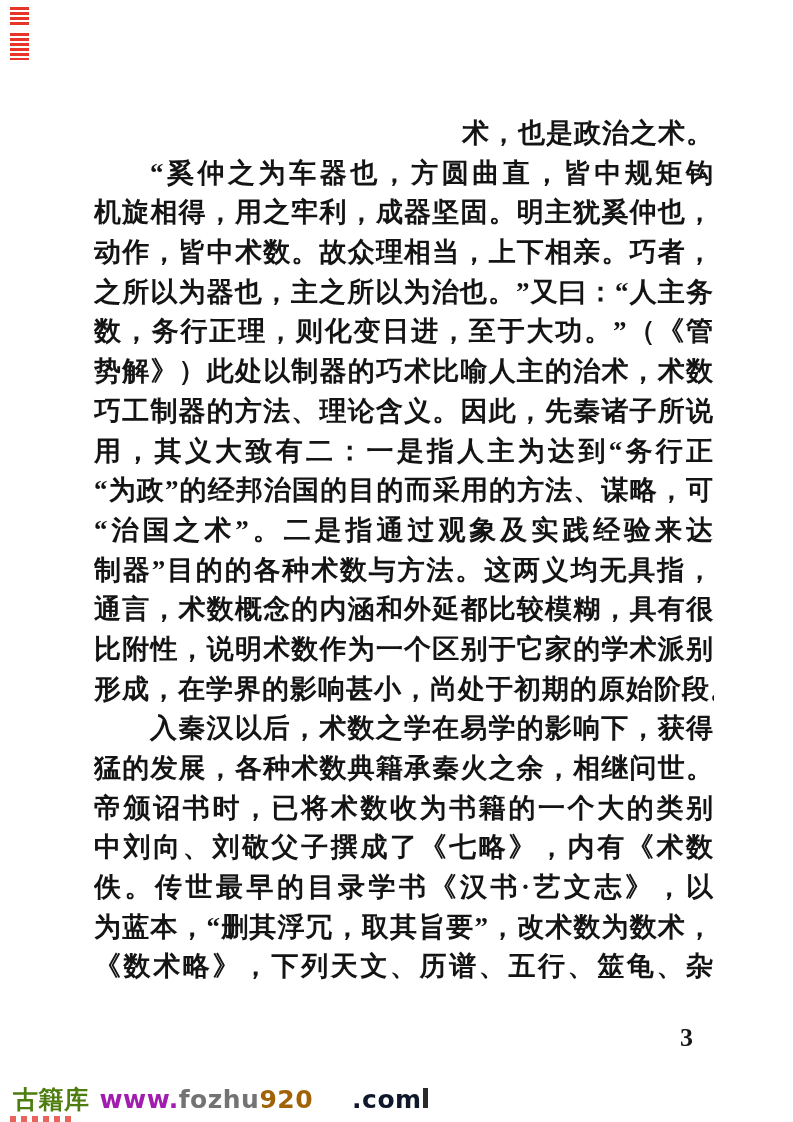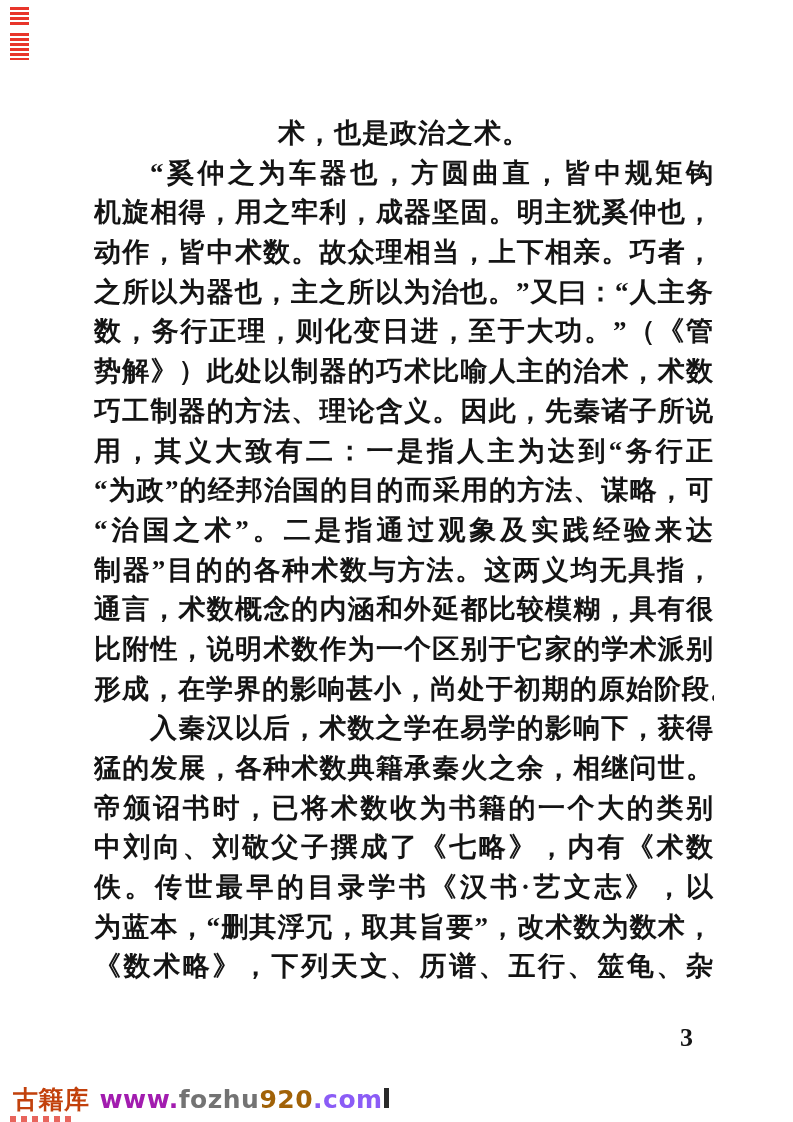--- a/index.html
+++ b/index.html
@@ -34,21 +34,21 @@
     color: #141414;
     font-size: 27px;
     font-weight: 600;
     letter-spacing: 1px;
     line-height: 39.7px;
   }
   .line {
     height: 39.7px;
     overflow: hidden;
     white-space: nowrap;
-    text-align: center;
+    text-align: right;
   }
   .line.j {
     white-space: normal;
     text-align: justify;
     text-align-last: justify;
   }
   .line.indent {
     padding-left: 56px;
   }
 
@@ -65,25 +65,25 @@
   .watermark {
     position: absolute;
     left: 13px;
     top: 1083px;
     font-family: "DejaVu Sans", "Liberation Sans", sans-serif;
     font-size: 25px;
     font-weight: 700;
     letter-spacing: 0.5px;
     white-space: nowrap;
   }
-  .wm-site   { color: #c2410c; margin-right: 10px; }
+  .wm-site   { color: #4d7c0f; margin-right: 10px; }
   .wm-www    { color: #a21caf; }
   .wm-domain { color: #737373; }
   .wm-number { color: #a16207; }
-  .wm-tld    { color: #8b5cf6; }
+  .wm-tld    { color: #0f172a; margin-left: 39px; }
   .wm-cut {
     display: inline-block;
     width: 5px;
     height: 20px;
     background: #2a2a2a;
     vertical-align: baseline;
     margin-left: 1px;
   }
   
   .bottom-frag {

